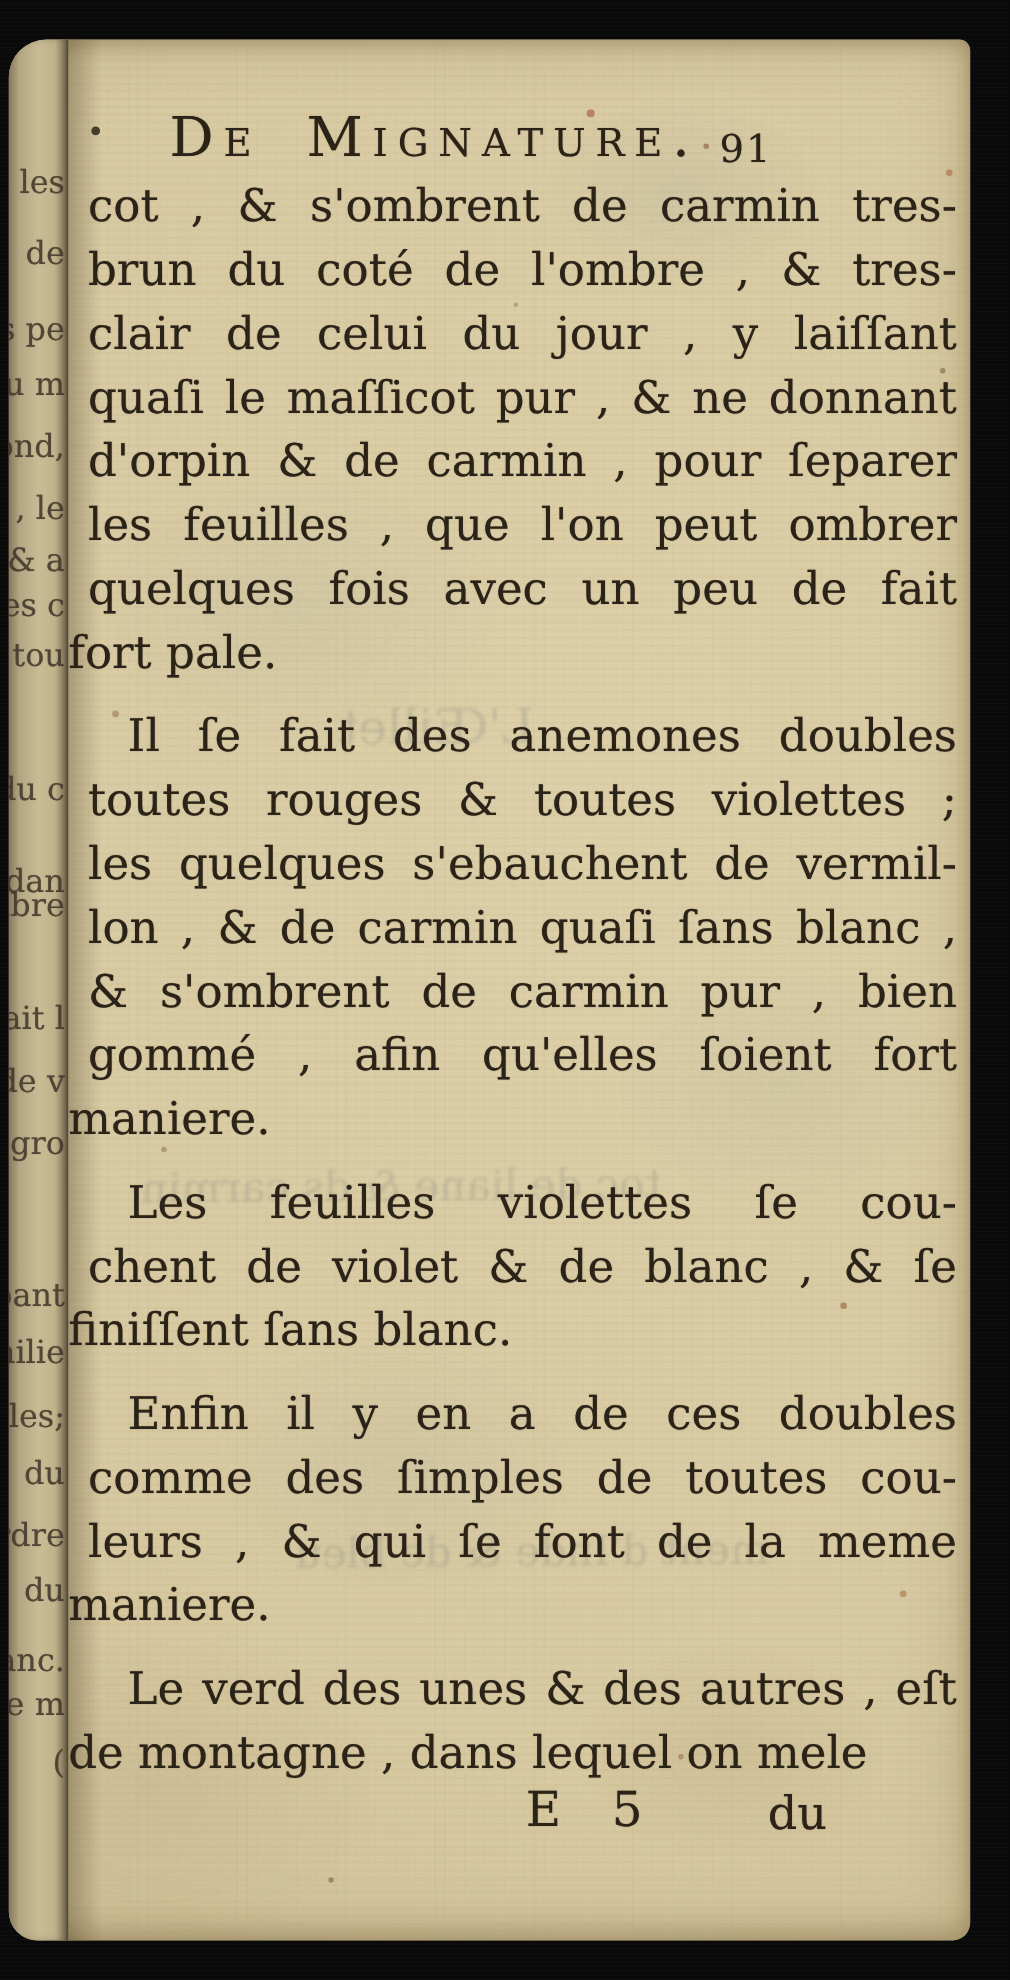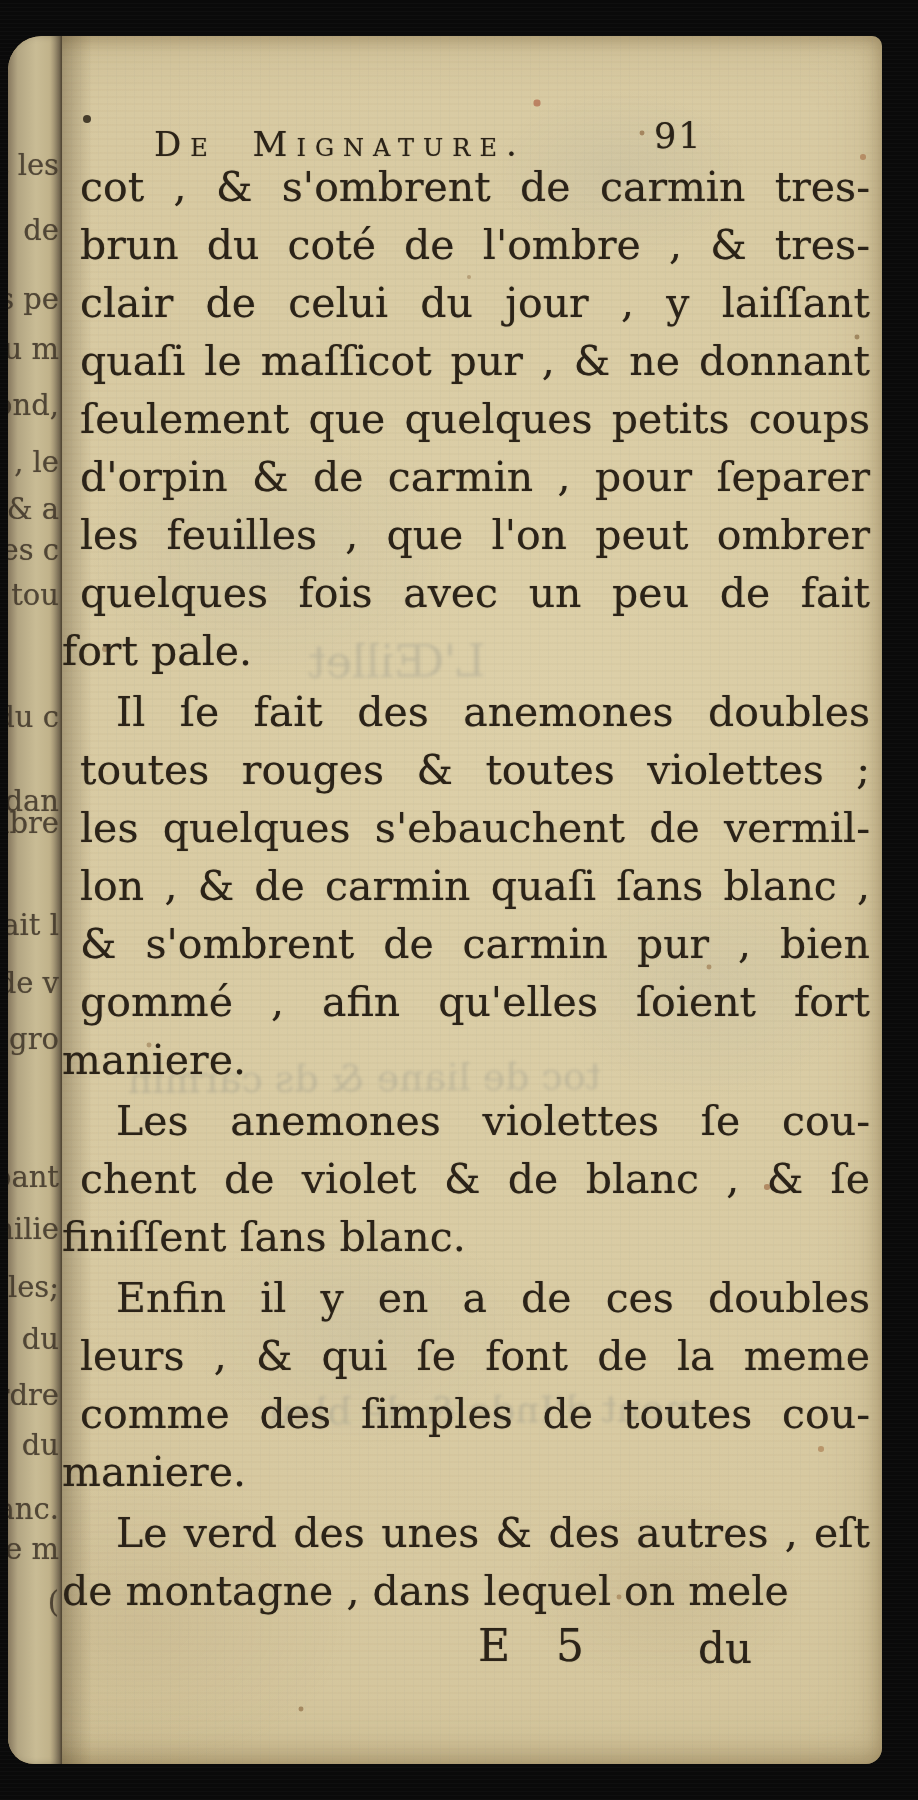--- a/index.html
+++ b/index.html
@@ -43,36 +43,36 @@
   .frag{
     position:absolute;right:3px;white-space:nowrap;
     font-size:29px;color:#41372a;opacity:.88;
     text-shadow:0 0 1px rgba(50,40,25,.5);
   }
   .gutter{
     position:absolute;left:54px;top:0;bottom:0;width:30px;z-index:2;pointer-events:none;
     background:linear-gradient(90deg,rgba(60,45,22,.30),rgba(60,45,22,0));
   }
   .header-title{
-    position:absolute;left:146px;top:88px;z-index:4;
-    font-variant:small-caps;font-size:34px;letter-spacing:9px;word-spacing:16px;
+    position:absolute;left:146px;top:60px;z-index:4;
+    font-variant:small-caps;font-size:50px;letter-spacing:9px;word-spacing:16px;
     color:var(--ink,#2b2318);text-shadow:0 0 1px rgba(40,32,20,.55);white-space:nowrap;
   }
   .page-number{
     position:absolute;left:646px;top:80px;z-index:4;
     font-size:35px;letter-spacing:2px;color:var(--ink,#2b2318);
     text-shadow:0 0 1px rgba(40,32,20,.55);
   }
   .body-text{position:absolute;left:54px;top:122px;width:808px;z-index:4;}
   .line{
     font-size:41px;line-height:58px;color:var(--ink,#2b2318);
     text-shadow:0 0 1px rgba(40,32,20,.5);
   }
   .line.j{text-align:justify;text-align-last:justify;padding-left:18px;}
-  .line.para{text-indent:36px;margin-top:3px;}
+  .line.para{text-indent:36px;margin-top:18px;}
   .signature{
     position:absolute;left:470px;top:1584px;z-index:4;
     font-size:44px;letter-spacing:16px;color:var(--ink,#2b2318);
     text-shadow:0 0 1px rgba(40,32,20,.55);white-space:nowrap;
   }
   .catchword{
     position:absolute;left:690px;top:1588px;z-index:4;
     font-size:42px;color:var(--ink,#2b2318);
     text-shadow:0 0 1px rgba(40,32,20,.55);
   }
@@ -146,38 +146,37 @@
   <div class="ink-dot"></div>
 
   <div class="header-title">De Mignature.</div>
   <div class="page-number">91</div>
 
   <div class="body-text">
       <div class="line j">cot , &amp; s'ombrent de carmin tres-</div>
       <div class="line j">brun du coté de l'ombre , &amp; tres-</div>
       <div class="line j">clair de celui du jour , y laiſſant</div>
       <div class="line j">quaſi le maſſicot pur , &amp; ne donnant</div>
-      <div class="line j">ſeulement que quelques petits coups</div>
       <div class="line j">d'orpin &amp; de carmin , pour ſeparer</div>
       <div class="line j">les feuilles , que l'on peut ombrer</div>
       <div class="line j">quelques fois avec un peu de fait</div>
       <div class="line">fort pale.</div>
       <div class="line j para">Il ſe fait des anemones doubles</div>
       <div class="line j">toutes rouges &amp; toutes violettes ;</div>
       <div class="line j">les quelques s'ebauchent de vermil-</div>
       <div class="line j">lon , &amp; de carmin quaſi ſans blanc ,</div>
       <div class="line j">&amp; s'ombrent de carmin pur , bien</div>
       <div class="line j">gommé , afin qu'elles ſoient fort</div>
       <div class="line">maniere.</div>
-      <div class="line j para">Les anemones violettes ſe cou-</div>
+      <div class="line j para">Les feuilles violettes ſe cou-</div>
       <div class="line j">chent de violet &amp; de blanc , &amp; ſe</div>
       <div class="line">finiſſent ſans blanc.</div>
       <div class="line j para">Enfin il y en a de ces doubles</div>
+      <div class="line j">comme des ſimples de toutes cou-</div>
       <div class="line j">leurs , &amp; qui ſe font de la meme</div>
-      <div class="line j">comme des ſimples de toutes cou-</div>
       <div class="line">maniere.</div>
       <div class="line j para">Le verd des unes &amp; des autres , eſt</div>
       <div class="line">de montagne , dans lequel on mele</div>
     </div>
 
   <div class="signature">E 5</div>
   <div class="catchword">du</div>
 </div>
 
 </body></html>

